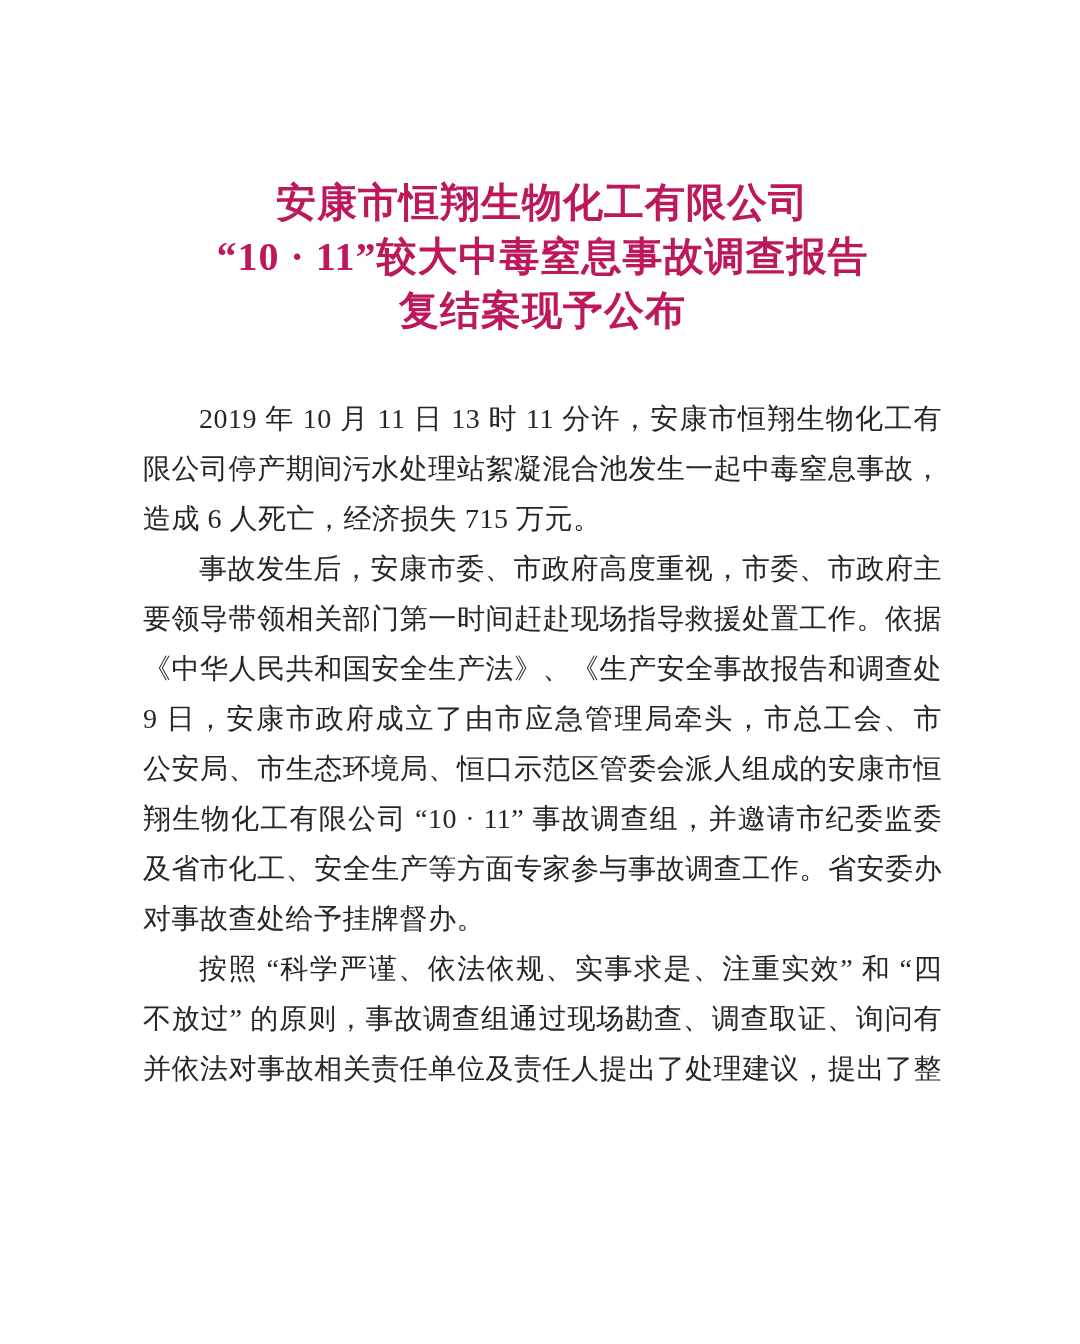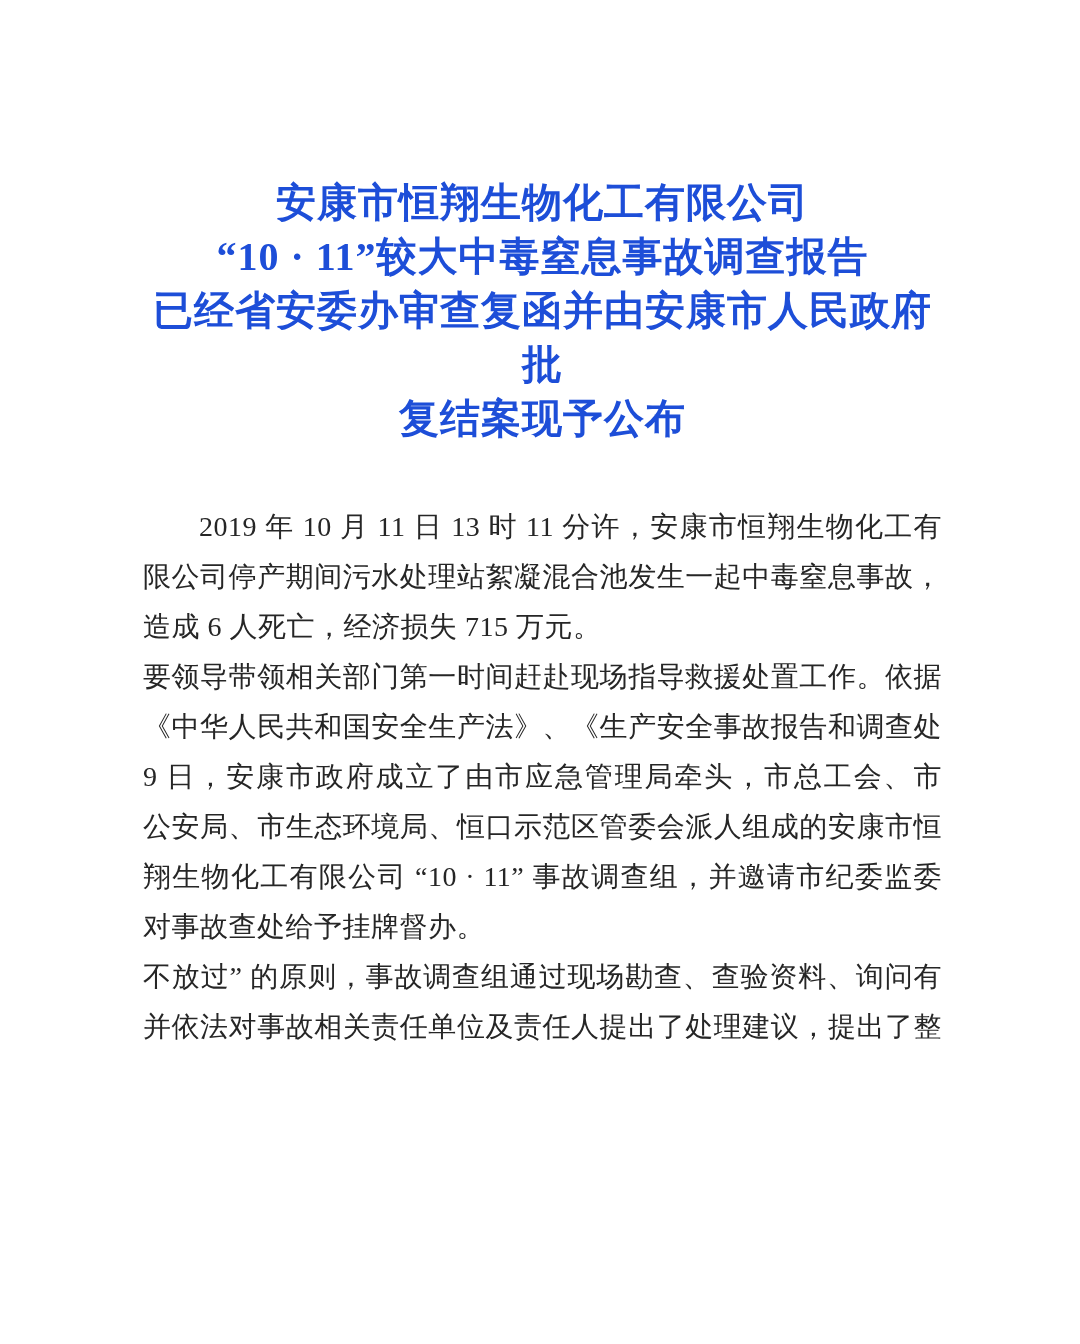--- a/index.html
+++ b/index.html
@@ -15,21 +15,21 @@
     width: 1080px;
     height: 1344px;
     background: #ffffff;
     padding: 176px 138px 0 143px;
   }
   .doc-title {
     text-align: center;
     font-weight: 700;
     font-size: 40px;
     line-height: 54px;
-    color: #1d4ed8;
+    color: #be185d;
     letter-spacing: 1px;
   }
   .doc-body {
     margin-top: 56px;
     font-size: 28px;
     color: #262626;
     letter-spacing: 0.5px;
   }
   .line {
     display: block;
@@ -43,40 +43,42 @@
   .line.end { text-align-last: left; }
 </style>
 </head>
 <body>
 
 <div class="page">
 
   <div class="doc-title">
     <div class="title-line">安康市恒翔生物化工有限公司</div>
     <div class="title-line">“10 · 11”较大中毒窒息事故调查报告</div>
-    <div class="title-line">已经省安委办审查复函并由安康市人民政府批</div>
     <div class="title-line">复结案现予公布</div>
   </div>
 
   <div class="doc-body">
 
     <div class="para">
       <span class="line first">2019 年 10 月 11 日 13 时 11 分许，安康市恒翔生物化工有</span>
       <span class="line">限公司停产期间污水处理站絮凝混合池发生一起中毒窒息事故，</span>
       <span class="line end">造成 6 人死亡，经济损失 715 万元。</span>
     </div>
 
     <div class="para">
+      <span class="line first">事故发生后，安康市委、市政府高度重视，市委、市政府主</span>
       <span class="line">要领导带领相关部门第一时间赶赴现场指导救援处置工作。依据</span>
       <span class="line">《中华人民共和国安全生产法》、《生产安全事故报告和调查处</span>
       <span class="line">9 日，安康市政府成立了由市应急管理局牵头，市总工会、市</span>
       <span class="line">公安局、市生态环境局、恒口示范区管委会派人组成的安康市恒</span>
       <span class="line">翔生物化工有限公司 “10 · 11” 事故调查组，并邀请市纪委监委</span>
+      <span class="line">及省市化工、安全生产等方面专家参与事故调查工作。省安委办</span>
       <span class="line end">对事故查处给予挂牌督办。</span>
     </div>
 
     <div class="para">
-      <span class="line">不放过” 的原则，事故调查组通过现场勘查、查验资料、询问有</span>
+      <span class="line first">按照 “科学严谨、依法依规、实事求是、注重实效” 和 “四</span>
+      <span class="line">不放过” 的原则，事故调查组通过现场勘查、调查取证、询问有</span>
       <span class="line">并依法对事故相关责任单位及责任人提出了处理建议，提出了整</span>
     </div>
 
   </div>
 </div>
 
 </body></html>

